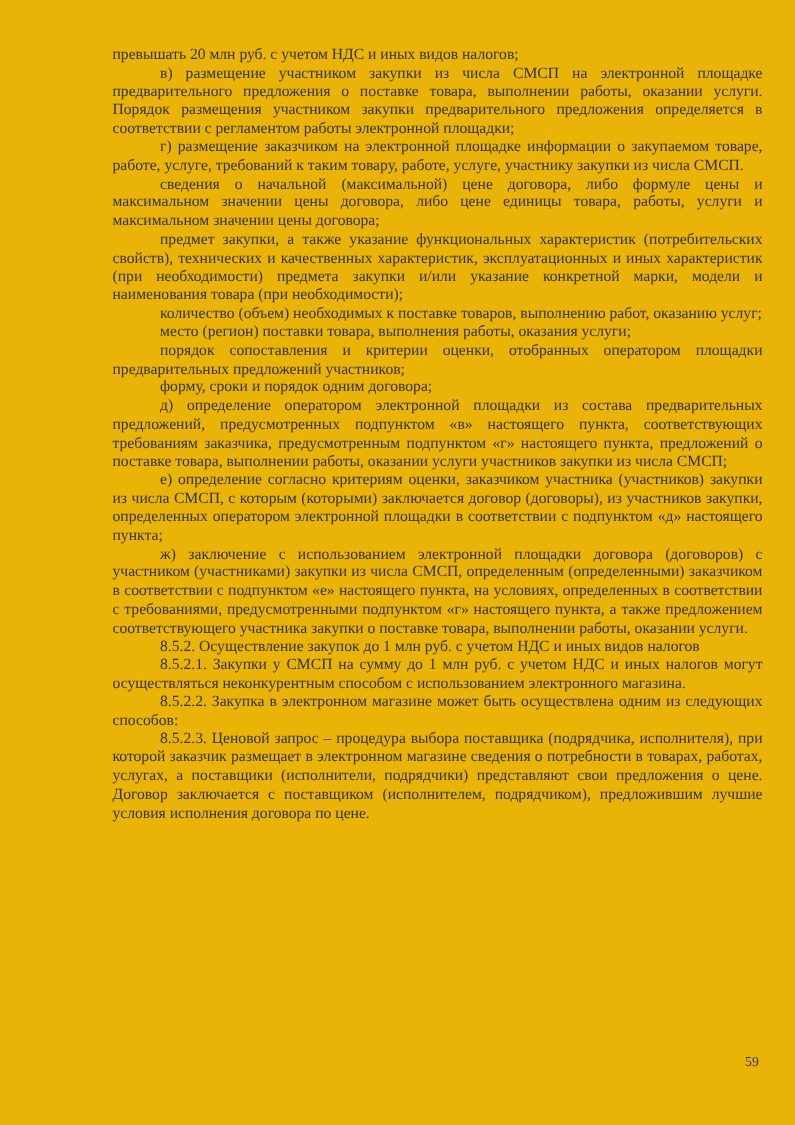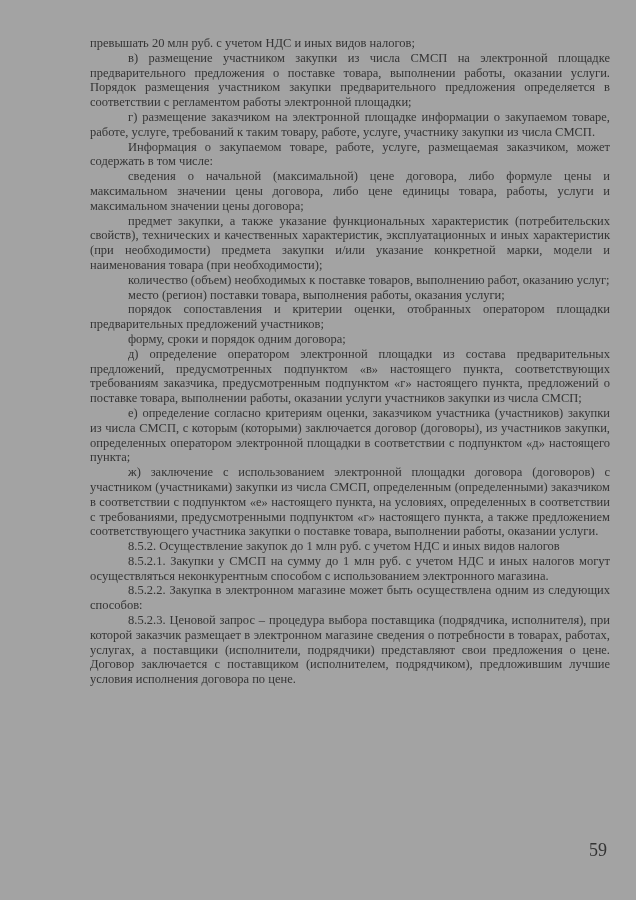--- a/index.html
+++ b/index.html
@@ -4,21 +4,21 @@
 <style>
   html, body {
     margin: 0;
     padding: 0;
     background: #ffffff;
   }
   .page {
     position: relative;
     width: 636px;
     height: 900px;
-    background: #a3a3a3;
+    background: #eab308;
     font-family: "Liberation Serif", "DejaVu Serif", serif;
     color: #343434;
     overflow: hidden;
   }
   .textblock {
     position: absolute;
     left: 90px;
     top: 36px;
     width: 520px;
     font-size: 12.5px;
@@ -30,34 +30,33 @@
     padding: 0;
     text-indent: 38px;
   }
   .textblock p.continuation {
     text-indent: 0;
   }
   .page-number {
     position: absolute;
     right: 29px;
     top: 843px;
-    font-size: 18px;
+    font-size: 11px;
     line-height: 14.8px;
     color: #343434;
   }
 </style>
 </head>
 <body>
 
 <div class="page">
   <div class="textblock">
     <p class="continuation">превышать 20 млн руб. с учетом НДС и иных видов налогов;</p>
     <p>в) размещение участником закупки из числа СМСП на электронной площадке предварительного предложения о поставке товара, выполнении работы, оказании услуги. Порядок размещения участником закупки предварительного предложения определяется в соответствии с регламентом работы электронной площадки;</p>
     <p>г) размещение заказчиком на электронной площадке информации о закупаемом товаре, работе, услуге, требований к таким товару, работе, услуге, участнику закупки из числа СМСП.</p>
-    <p>Информация о закупаемом товаре, работе, услуге, размещаемая заказчиком, может содержать в том числе:</p>
     <p>сведения о начальной (максимальной) цене договора, либо формуле цены и максимальном значении цены договора, либо цене единицы товара, работы, услуги и максимальном значении цены договора;</p>
     <p>предмет закупки, а также указание функциональных характеристик (потребительских свойств), технических и качественных характеристик, эксплуатационных и иных характеристик (при необходимости) предмета закупки и/или указание конкретной марки, модели и наименования товара (при необходимости);</p>
     <p>количество (объем) необходимых к поставке товаров, выполнению работ, оказанию услуг;</p>
     <p>место (регион) поставки товара, выполнения работы, оказания услуги;</p>
     <p>порядок сопоставления и критерии оценки, отобранных оператором площадки предварительных предложений участников;</p>
     <p>форму, сроки и порядок одним договора;</p>
     <p>д) определение оператором электронной площадки из состава предварительных предложений, предусмотренных подпунктом «в» настоящего пункта, соответствующих требованиям заказчика, предусмотренным подпунктом «г» настоящего пункта, предложений о поставке товара, выполнении работы, оказании услуги участников закупки из числа СМСП;</p>
     <p>е) определение согласно критериям оценки, заказчиком участника (участников) закупки из числа СМСП, с которым (которыми) заключается договор (договоры), из участников закупки, определенных оператором электронной площадки в соответствии с подпунктом «д» настоящего пункта;</p>
     <p>ж) заключение с использованием электронной площадки договора (договоров) с участником (участниками) закупки из числа СМСП, определенным (определенными) заказчиком в соответствии с подпунктом «е» настоящего пункта, на условиях, определенных в соответствии с требованиями, предусмотренными подпунктом «г» настоящего пункта, а также предложением соответствующего участника закупки о поставке товара, выполнении работы, оказании услуги.</p>
     <p>8.5.2.  Осуществление закупок до 1 млн руб. с учетом НДС и иных видов налогов</p>

